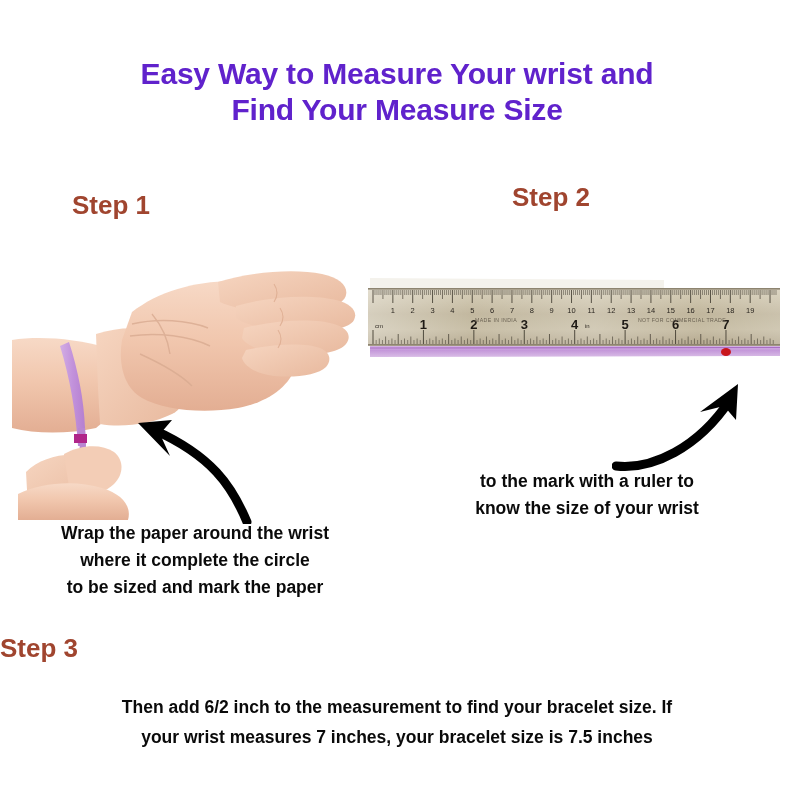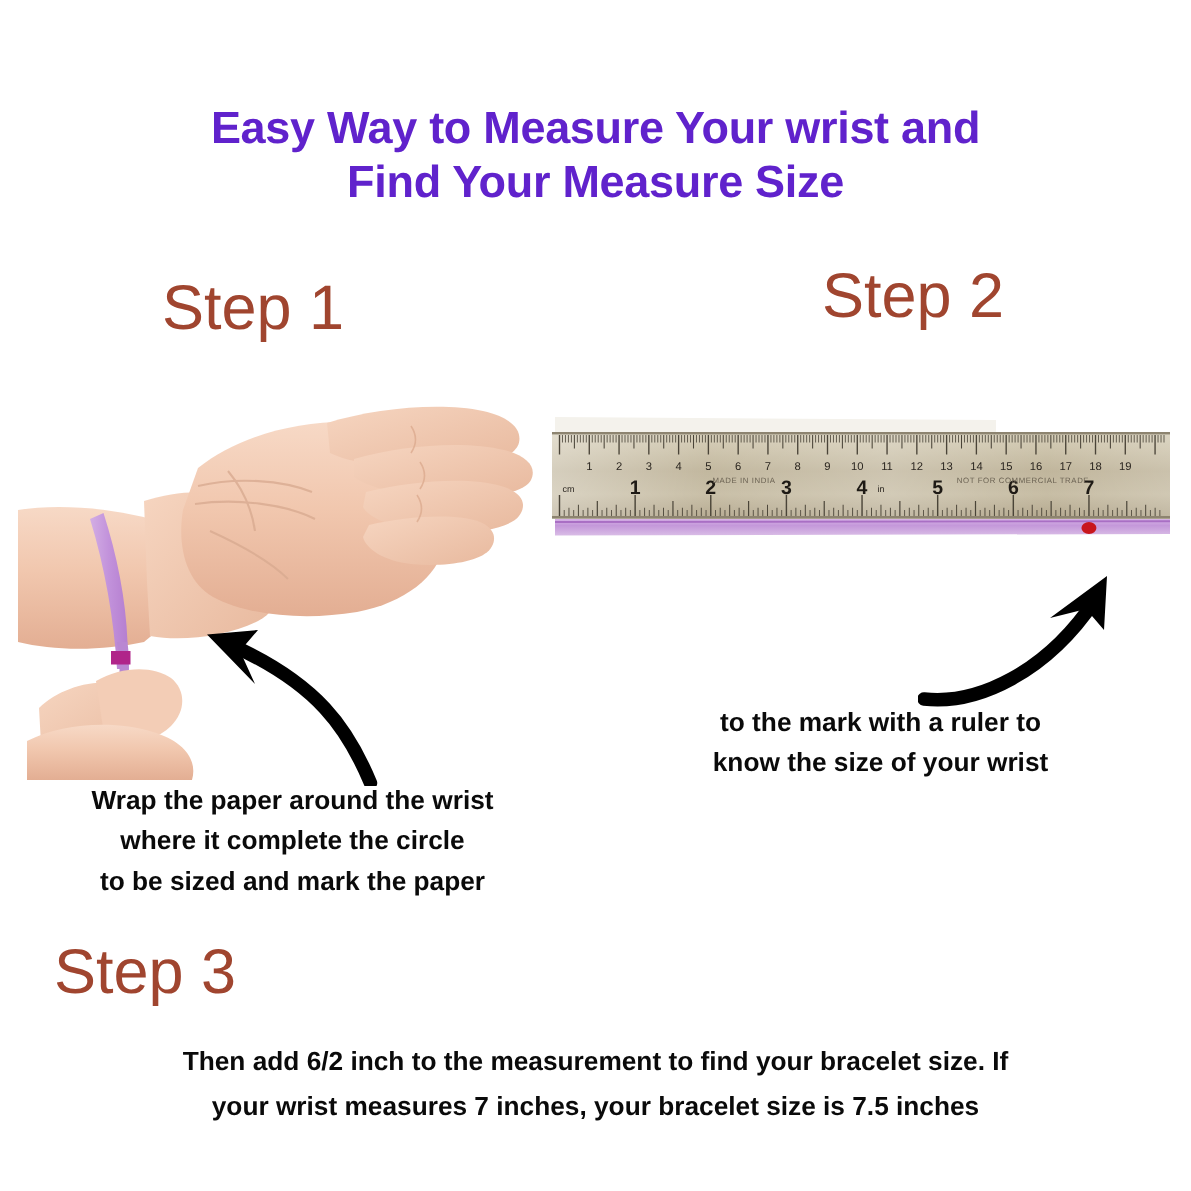--- a/index.html
+++ b/index.html
@@ -7,39 +7,38 @@
     width:794px;height:794px;
     background:#ffffff;
     font-family:"Liberation Sans", sans-serif;
     overflow:hidden;
     position:relative;
   }
   #stage{position:relative;width:794px;height:794px;}
 
   
   .title{
-    position:absolute;left:0;top:68px;width:794px;
+    position:absolute;left:0;top:56px;width:794px;
     text-align:center;
     color:#6022cc;
     font-weight:bold;
     font-size:30px;
     line-height:36px;
     letter-spacing:-0.2px;
   }
   .title .l2{display:block;}
 
   
   .step-head{
     position:absolute;
     color:#a0452f;
-    font-weight:normal;
-    font-size:42px;
+    font-weight:bold;
+    font-size:26px;
     line-height:40px;
     white-space:nowrap;
-    margin-left:36px;
   }
   #step1-head{left:72px;top:185px;}
   #step2-head{left:512px;top:177px;}
   #step3-head{left:0;top:628px;width:794px;text-align:left;}
 
   
   .caption{
     position:absolute;
     color:#0a0a0a;
     font-weight:bold;

